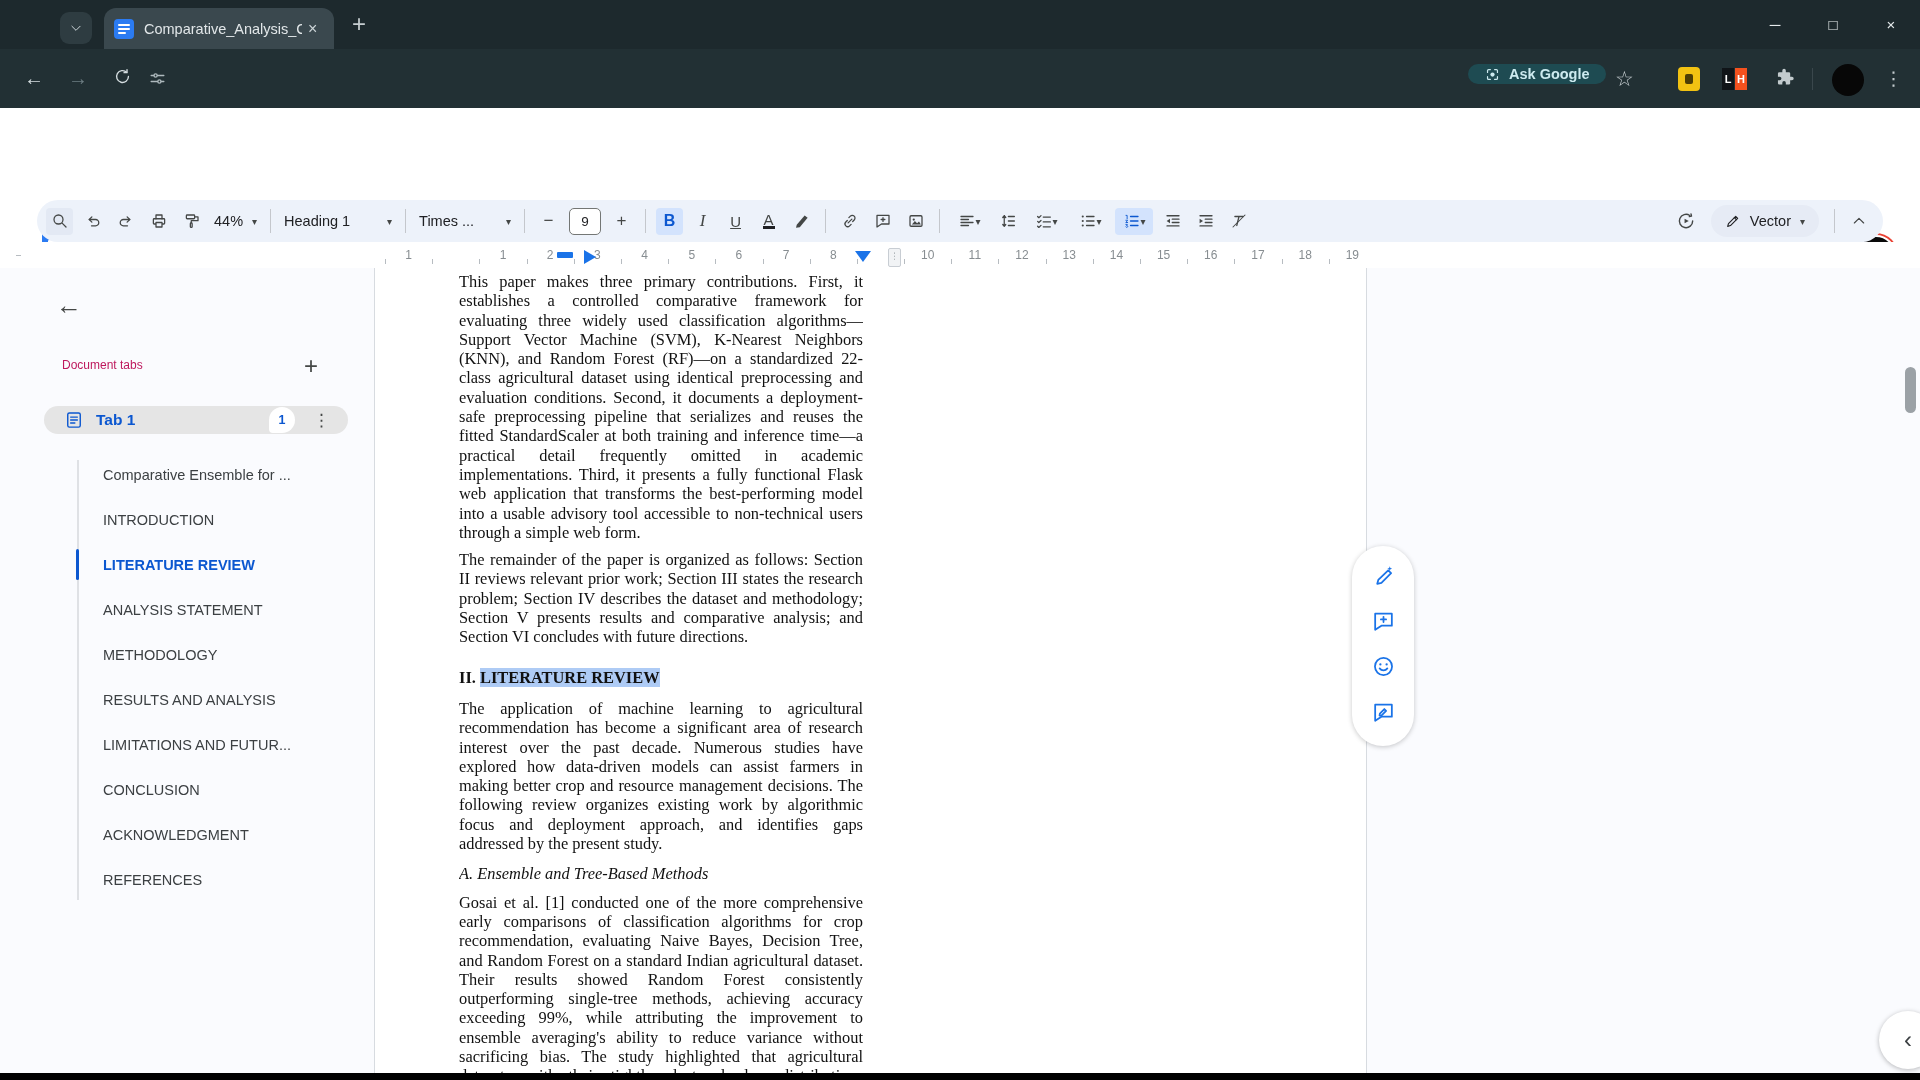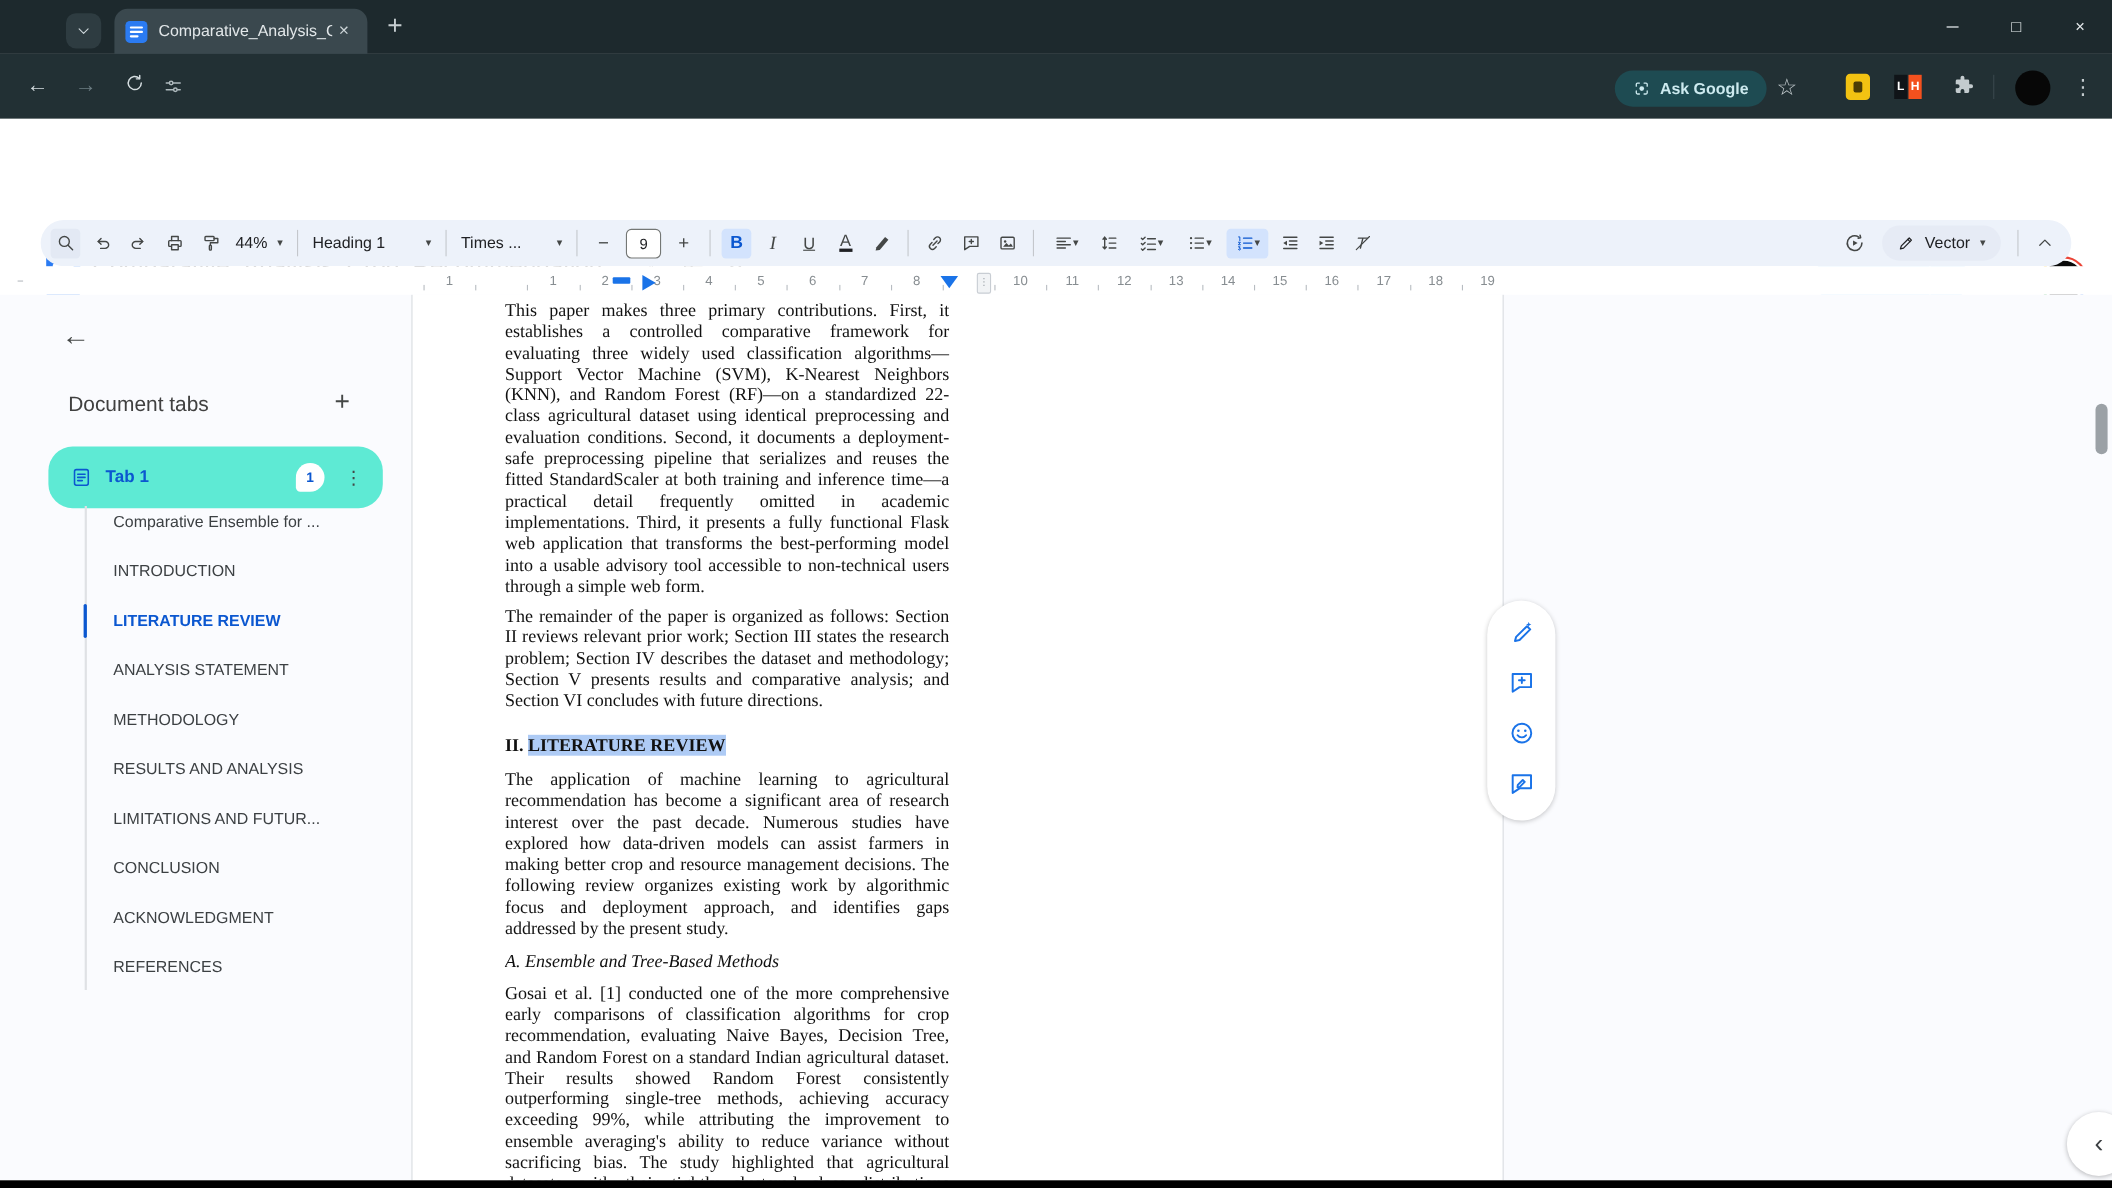--- a/index.html
+++ b/index.html
@@ -16,21 +16,21 @@
   .tabtitle{color:#e2e7e9;font-size:14.5px;margin-left:10px;white-space:nowrap;overflow:hidden;width:158px}
   .tabclose{color:#cdd5d8;font-size:16px;margin-left:6px;cursor:default}
   .newtab{left:352px;top:12px;color:#c6cdd0;font-size:24px;line-height:24px}
   .winctl{top:0;height:49px;display:flex;align-items:center;color:#e6ebed;font-size:15px}
   .winctl span{width:58px;text-align:center}
   .urlbar{left:0;top:49px;width:1920px;height:59px;background:#223034;display:flex;align-items:center}
   .navic{font-size:20px;color:#d5dde0;width:44px;text-align:center}
   .dim{color:#6d7d83}
   .sitechip{color:#aeb9bd;margin:0 10px 0 4px;display:flex}
   .urltext{color:#dfe4e6;font-size:15.5px;letter-spacing:.2px;white-space:nowrap}
-  .askpill{left:1468px;top:64px;height:33px;border-radius:17px;background:#1e4b52;display:flex;
+  .askpill{left:1468px;top:64px;height:20px;border-radius:17px;background:#1e4b52;display:flex;
     align-items:center;padding:0 16px;color:#cdeaef;font-size:14.5px;font-weight:600;gap:8px}
   .chromeic{color:#c3cbce;display:flex;align-items:center;justify-content:center}
   .extlock{left:1678px;top:67px;width:22px;height:24px;background:#f2c212;border-radius:4px;
     display:flex;align-items:center;justify-content:center}
   .extlock b{width:8px;height:10px;background:#4c3d05;border-radius:2px;display:block}
   .extlh{left:1722px;top:68px;display:flex;gap:1px}
   .extlh span{width:12px;height:22px;color:#fff;font-size:11px;font-weight:700;display:flex;
     align-items:center;justify-content:center}
   .lh-l{background:#101418}.lh-h{background:#f4511e}
   .vsep{width:1px;height:22px;background:#3a474c}
@@ -90,23 +90,23 @@
   .page{left:374px;top:268px;width:993px;height:805px;background:#fff;
     border-left:1px solid #d7dbe0;border-right:1px solid #d7dbe0;box-sizing:border-box}
   .doccol{left:459px;top:268px;width:404px;height:805px;overflow:hidden;
     font-family:"Liberation Serif",serif;font-size:16.4px;line-height:19.3px;color:#111;text-align:justify}
   .doccol p{margin:0 0 8px 0}
   .dochead{font-weight:700;text-align:left;margin:21px 0 12px 0}
   .sel{background:#aecbf5}
   .subhead{font-style:italic;margin:11px 0 9px 0;text-align:left}
   
   .sback{left:56px;top:290px;font-size:26px;color:#444746}
-  .sectitle{left:62px;top:358px;font-size:19px;color:#404040}
+  .sectitle{left:62px;top:358px;font-size:12px;color:#be185d}
   .saddplus{left:304px;top:352px;font-size:24px;color:#444746;font-weight:400}
-  .tabpill{left:44px;top:406px;width:304px;height:56px;border-radius:22px;background:#5eead4;
+  .tabpill{left:44px;top:406px;width:304px;height:28px;border-radius:22px;background:#e5e5e5;
     display:flex;align-items:center;padding:0 12px 0 20px;box-sizing:border-box;gap:12px}
   .tabpill .lbl{color:#0b57d0;font-size:15.5px;font-weight:600;flex:1}
   .badge{width:26px;height:26px;border-radius:50% 50% 50% 4px;background:#fff;color:#0b57d0;font-size:12.5px;
     font-weight:600;display:flex;align-items:center;justify-content:center}
   .pillkebab{color:#444746;font-size:17px;padding:0 6px}
   .rail{left:77px;top:460px;width:2px;height:440px;background:#dfe1e5}
   .railon{left:76px;top:549px;width:3px;height:31px;background:#0b57d0;border-radius:2px}
   .oitem{left:96px;width:268px;height:45px;display:flex;align-items:center;font-size:14.5px;
     color:#3c4043;white-space:nowrap;padding-left:7px;box-sizing:border-box}
   .oitem.on{color:#0b57d0;font-weight:600}

